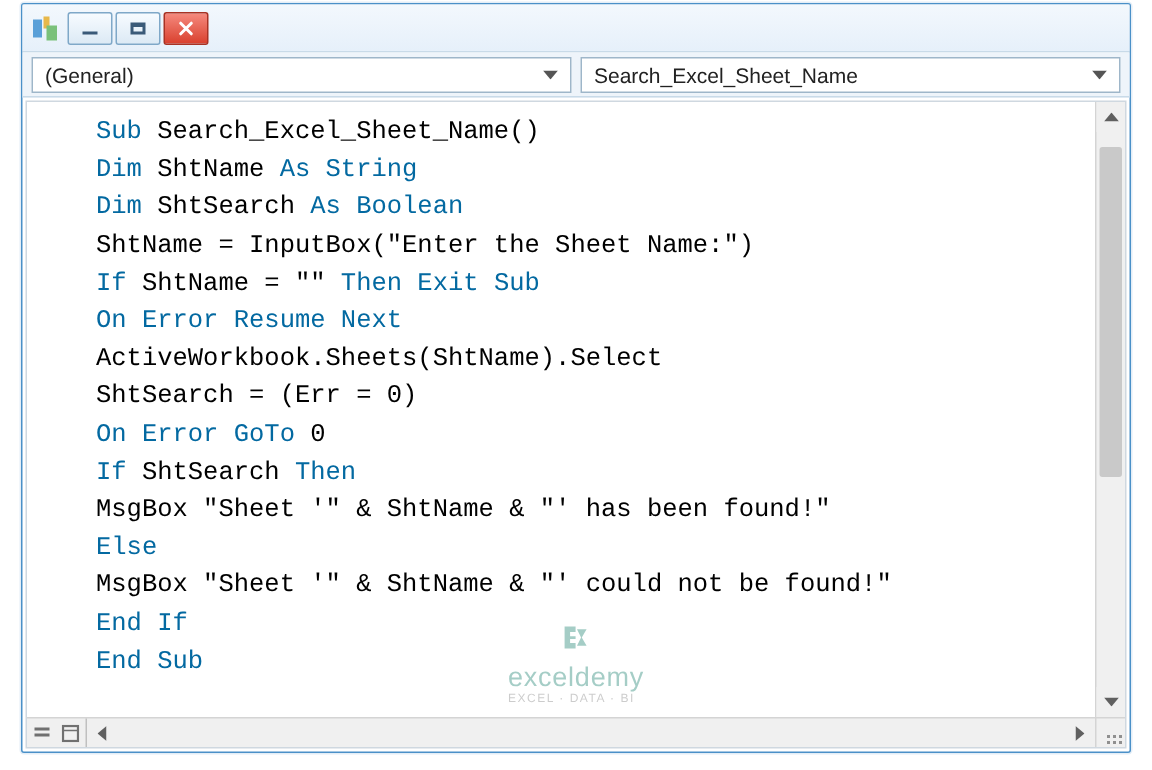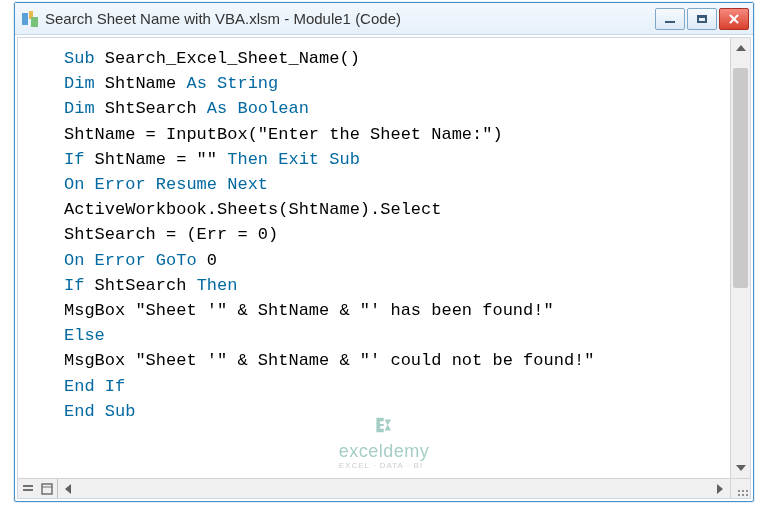--- a/index.html
+++ b/index.html
@@ -182,34 +182,51 @@
 <div class="window">
 
   <div class="titlebar">
     <span class="app-icon">
       <svg viewBox="0 0 18 18">
           <rect x="1" y="3" width="6" height="12" fill="#5aa0d8"></rect>
           <rect x="8" y="1" width="4" height="8" fill="#e8b84a"></rect>
           <rect x="10" y="7" width="7" height="10" fill="#7ac17a"></rect>
         </svg>
     </span>
-    <span class="title">Search Sheet Name with VBA.xlsm - Module1 (Code)</span>
     <div class="win-controls">
       <div class="win-btn">
           <div class="min-shape"></div>
         </div>
       <div class="win-btn">
           <div class="max-shape"></div>
         </div>
       <div class="win-btn close">
           <div class="x-shape"></div>
         </div>
     </div>
   </div>
 
+  <div class="dd-row">
+    <div class="dd">
+      <span>(General)</span>
+      <span class="chev">
+          <svg viewBox="0 0 10 6">
+            <path d="M0 0 L5 6 L10 0 Z" fill="#555"></path>
+          </svg>
+        </span>
+    </div>
+    <div class="dd">
+      <span>Search_Excel_Sheet_Name</span>
+      <span class="chev">
+          <svg viewBox="0 0 10 6">
+            <path d="M0 0 L5 6 L10 0 Z" fill="#555"></path>
+          </svg>
+        </span>
+    </div>
+  </div>
 
   <div class="code-wrap">
     <div class="code-inner">
       <pre class="code" id="code-pre"><span class="kw">Sub</span> Search_Excel_Sheet_Name()
 <span class="kw">Dim</span> ShtName <span class="kw">As String</span>
 <span class="kw">Dim</span> ShtSearch <span class="kw">As Boolean</span>
 ShtName = InputBox("Enter the Sheet Name:")
 <span class="kw">If</span> ShtName = "" <span class="kw">Then Exit Sub</span>
 <span class="kw">On Error Resume Next</span>
 ActiveWorkbook.Sheets(ShtName).Select

